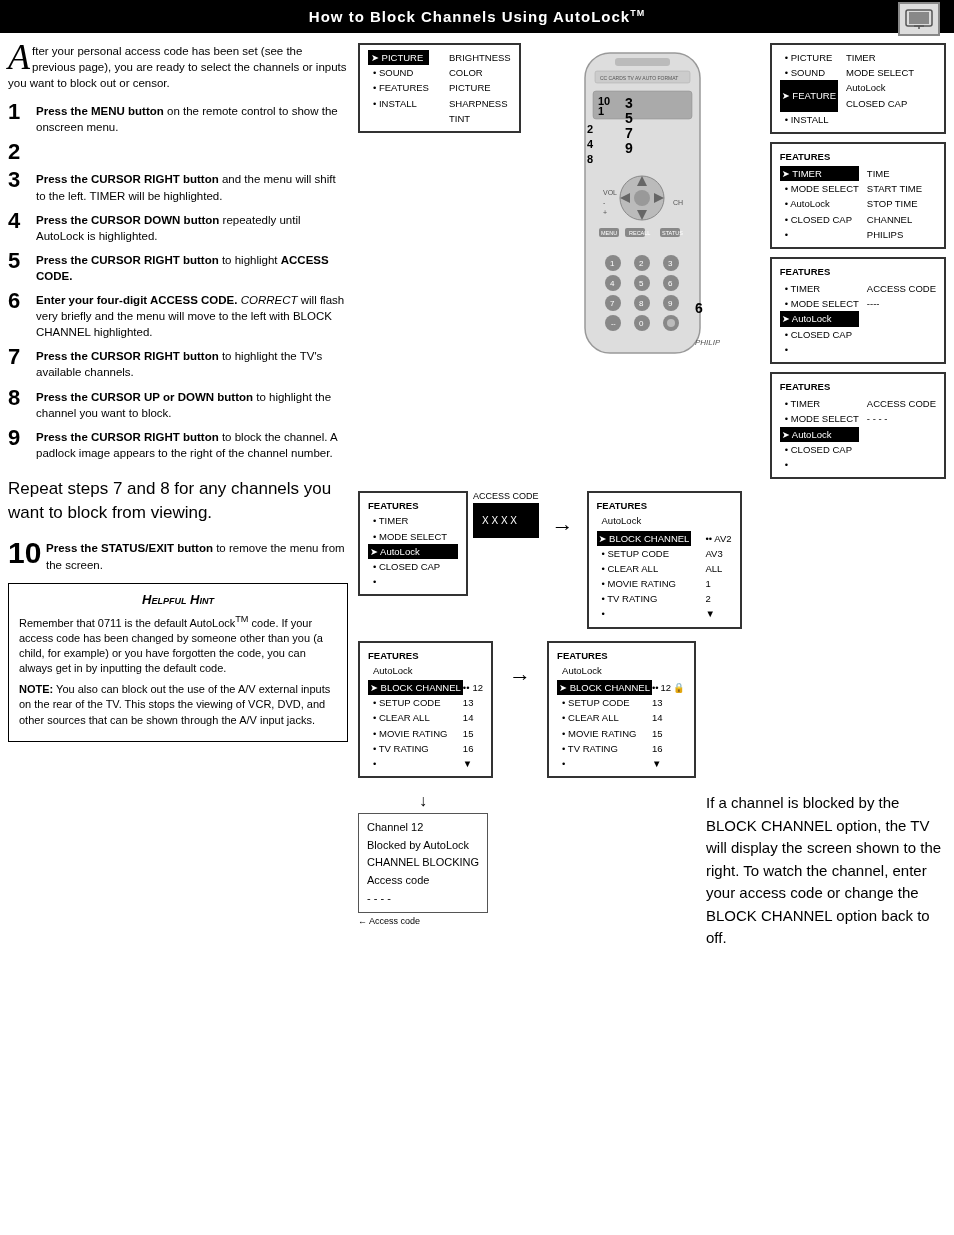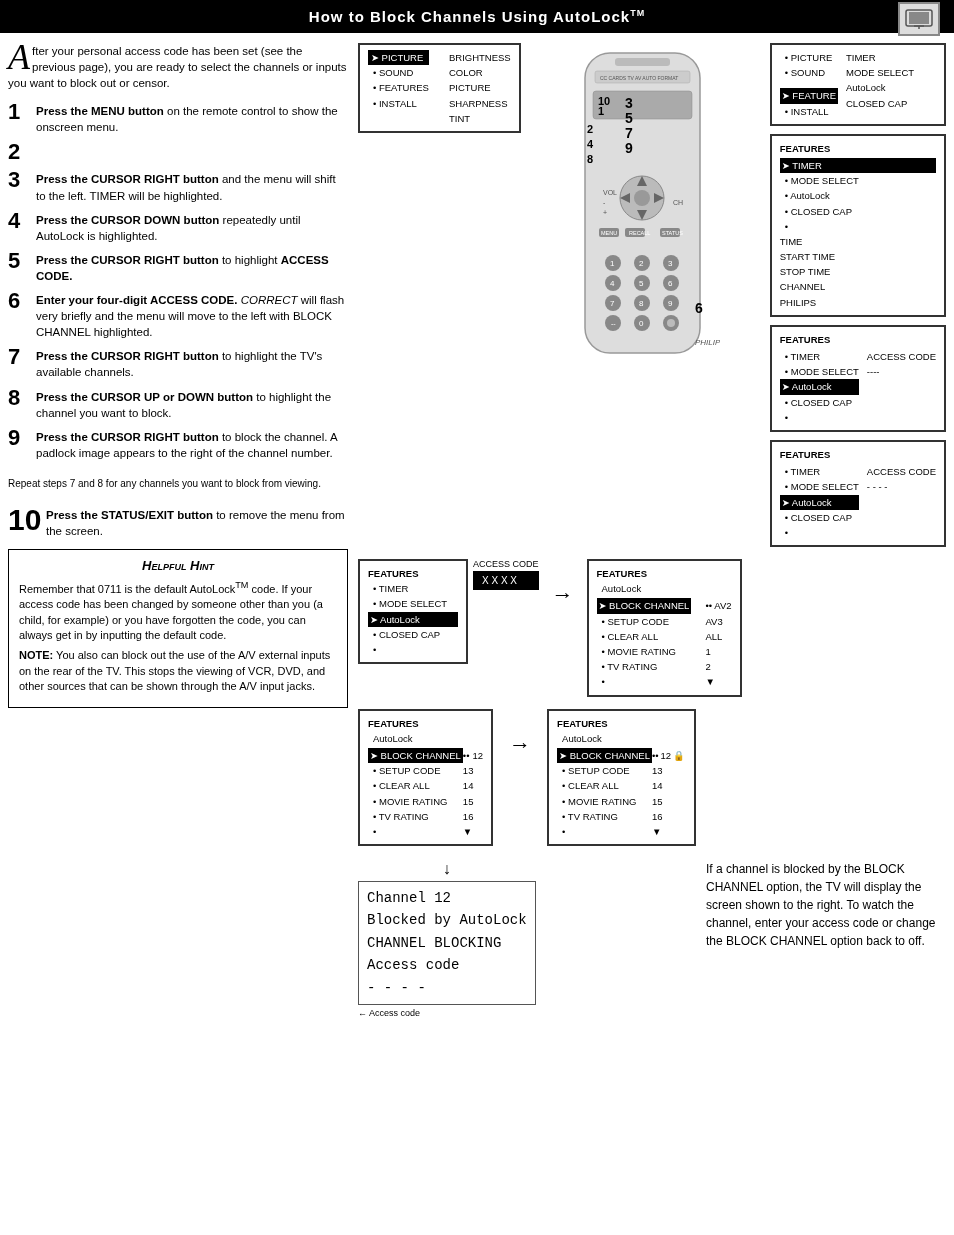--- a/index.html
+++ b/index.html
@@ -66,21 +66,21 @@
       min-width: 38px;
     }
     .step-content {
       font-size: 11.5px;
       line-height: 1.4;
     }
     .step-content strong { font-weight: bold; }
     .step-content em { font-style: italic; }
 
     .repeat-text {
-      font-size: 10px;
+      font-size: 17px;
       line-height: 1.4;
       margin: 16px 0;
     }
 
     
     .hint-box {
       border: 1px solid #000;
       padding: 8px 10px;
       margin-top: 10px;
     }
@@ -99,24 +99,23 @@
       font-size: 11px;
       line-height: 1.4;
     }
     .hint-text p { margin-bottom: 5px; }
     .hint-text strong { font-weight: bold; }
 
     
     .channel-blocked-box {
       border: 1px solid #555;
       padding: 5px 8px;
-      font-size: 14px;
+      font-size: 11px;
       line-height: 1.6;
       min-width: 130px;
-      font-family: Liberation Mono, monospace;
     }
 
     
     .lower-right-desc {
       font-size: 11px;
       line-height: 1.4;
       max-width: 220px;
     }
 
     
@@ -372,35 +371,35 @@
           </svg>
         </div>
 
         <div class="right-menus">
 
           <div class="mbox" style="min-width:155px;">
             <div style="display:flex;gap:8px;">
               <div>
                 <div style="padding-left:5px;">• PICTURE</div>
                 <div style="padding-left:5px;">• SOUND</div>
-                <div style="background:#000;color:#fff;padding:0 2px;margin-top:8px;">➤ FEATURE</div>
+                <div style="background:#000;color:#fff;padding:8px 2px;">➤ FEATURE</div>
                 <div style="padding-left:5px;">• INSTALL</div>
               </div>
               <div>
                 <div>TIMER</div>
                 <div>MODE SELECT</div>
                 <div>AutoLock</div>
                 <div>CLOSED CAP</div>
               </div>
             </div>
           </div>
 
           <div class="mbox" style="min-width:165px;">
             <div style="font-weight:bold;margin-bottom:2px;">FEATURES</div>
-            <div style="display:flex;flex-direction:column;">
+            <div style="display:flex;gap:8px;">
               <div>
                 <div style="background:#000;color:#fff;padding:0 2px;">➤ TIMER</div>
                 <div style="padding-left:5px;">• MODE SELECT</div>
                 <div style="padding-left:5px;">• AutoLock</div>
                 <div style="padding-left:5px;">• CLOSED CAP</div>
                 <div style="padding-left:5px;">•</div>
               </div>
               <div>
                 <div>TIME</div>
                 <div>START TIME</div>
@@ -454,21 +453,21 @@
           <div class="mbox" style="min-width:110px;">
             <div style="font-weight:bold;">FEATURES</div>
             <div style="padding-left:5px;">• TIMER</div>
             <div style="padding-left:5px;">• MODE SELECT</div>
             <div style="background:#000;color:#fff;padding:0 2px;">➤ AutoLock</div>
             <div style="padding-left:5px;">• CLOSED CAP</div>
             <div style="padding-left:5px;">•</div>
           </div>
           <div>
             <div style="font-size:9px;margin-bottom:2px;">ACCESS CODE</div>
-            <div style="background:#000;color:#fff;padding:3px 8px;font-size:10px;border:1px solid #000;">X X X X</div>
+            <div style="background:#000;color:#fff;padding:11px 8px;font-size:10px;border:1px solid #000;">X X X X</div>
           </div>
         </div>
 
         <div style="font-size:22px;margin:0 5px;margin-top:20px;">→</div>
 
         <div class="mbox" style="min-width:155px;">
           <div style="font-weight:bold;">FEATURES</div>
           <div style="padding-left:5px;">AutoLock</div>
           <div style="display:flex;justify-content:space-between;margin-top:2px;">
             <div>
@@ -559,21 +558,21 @@
             <div>Channel 12</div>
             <div>Blocked by AutoLock</div>
             <div>CHANNEL BLOCKING</div>
             <div>Access code</div>
             <div>- - - -</div>
           </div>
 
           <div style="font-size:9px;margin-top:3px;">← Access code</div>
         </div>
 
-        <div class="lower-right-desc" style="max-width:240px;font-size:12px;line-height:1.5;">
+        <div class="lower-right-desc" style="max-width:240px;font-size:15px;line-height:1.5;">
           If a channel is blocked by the BLOCK CHANNEL option, the TV will display the screen shown to the right. To watch the channel, enter your access code or change the BLOCK CHANNEL option back to off.
         </div>
 
       </div>
 
     </div>
 
   </div>
 
 

